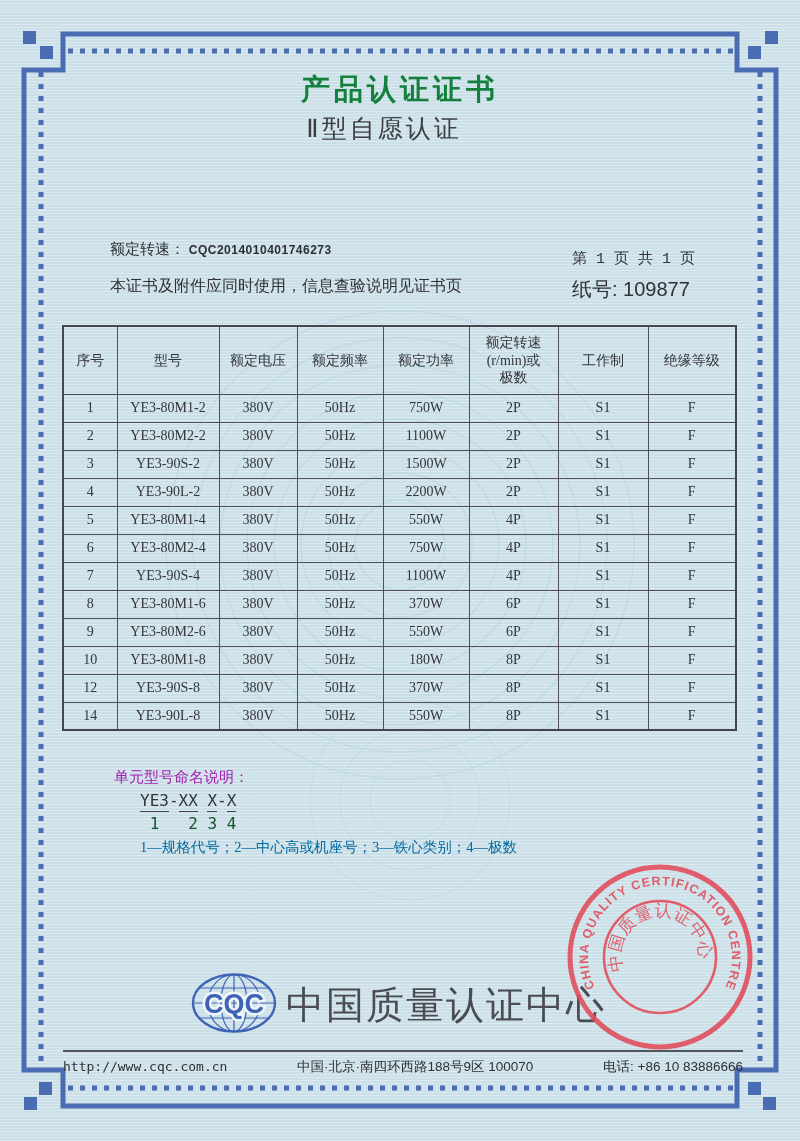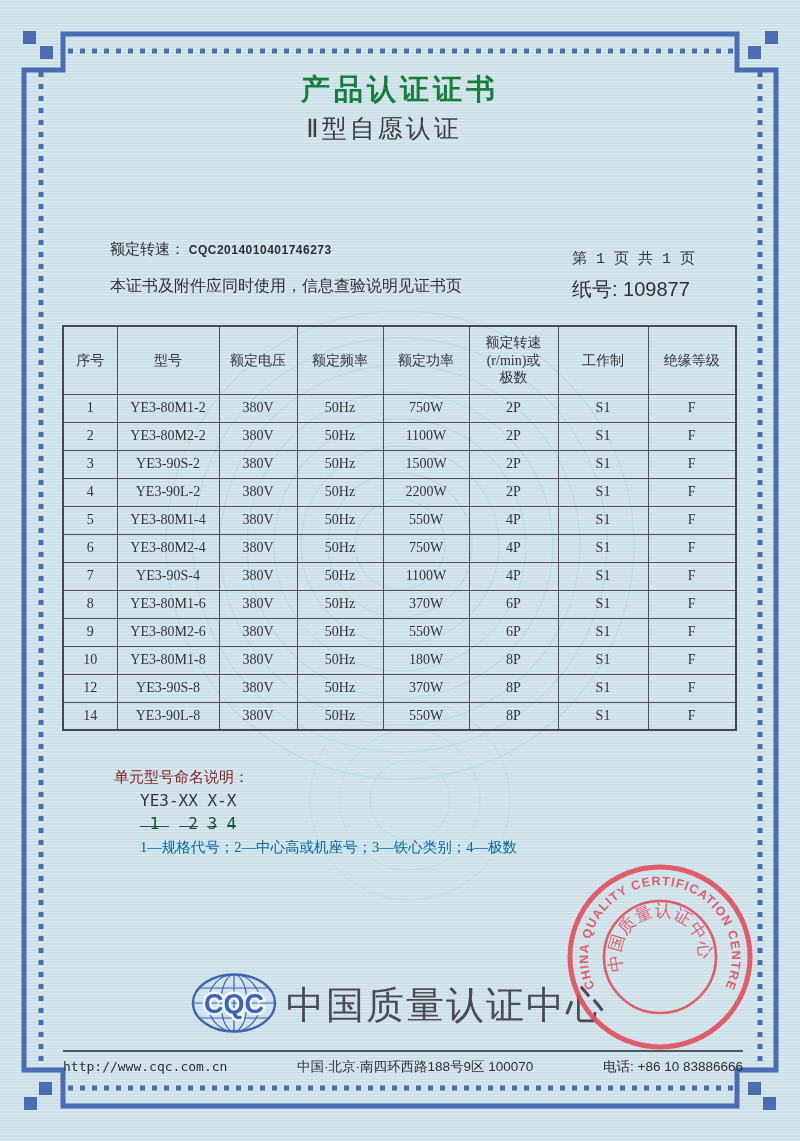--- a/index.html
+++ b/index.html
@@ -43,24 +43,24 @@
   .tablewrap{left:62px;top:325px;}
   table{border-collapse:collapse;table-layout:fixed;width:673px;
     border:2px solid #45464e;background:transparent;}
   th,td{border:1px solid #4e4f57;text-align:center;vertical-align:middle;
     font-size:14px;font-weight:normal;color:#34353b;padding:0;
     font-family:"Liberation Serif", serif;}
   thead tr{height:68px;}
   tbody tr{height:28px;}
   th{white-space:pre-line;line-height:1.25;}
 
-  .naming-title{left:114px;top:768px;font-size:15px;color:#7f1d1d;}
+  .naming-title{left:114px;top:768px;font-size:15px;color:#a21caf;}
   .naming-model{left:140px;top:791px;font-family:"DejaVu Sans Mono", monospace;
     font-size:16px;white-space:pre;color:#33343a;}
-  .naming-model .u{border-bottom:1.5px solid #44454c;padding-bottom:16px;}
+  .naming-model .u{border-bottom:1.5px solid #44454c;padding-bottom:1px;}
   .naming-digits{left:140px;top:814px;font-family:"DejaVu Sans Mono", monospace;
     font-size:16px;white-space:pre;color:#14532d;}
   .naming-legend{left:140px;top:838px;font-size:14.5px;color:#0369a1;}
 
   .logo-svg{left:190px;top:972px;}
   .issuer-name{left:286px;top:980px;font-size:38px;letter-spacing:2px;
     color:#4a4b53;font-family:"Liberation Sans", sans-serif;}
 
   .stamp-svg{left:563px;top:860px;z-index:3;}
 

